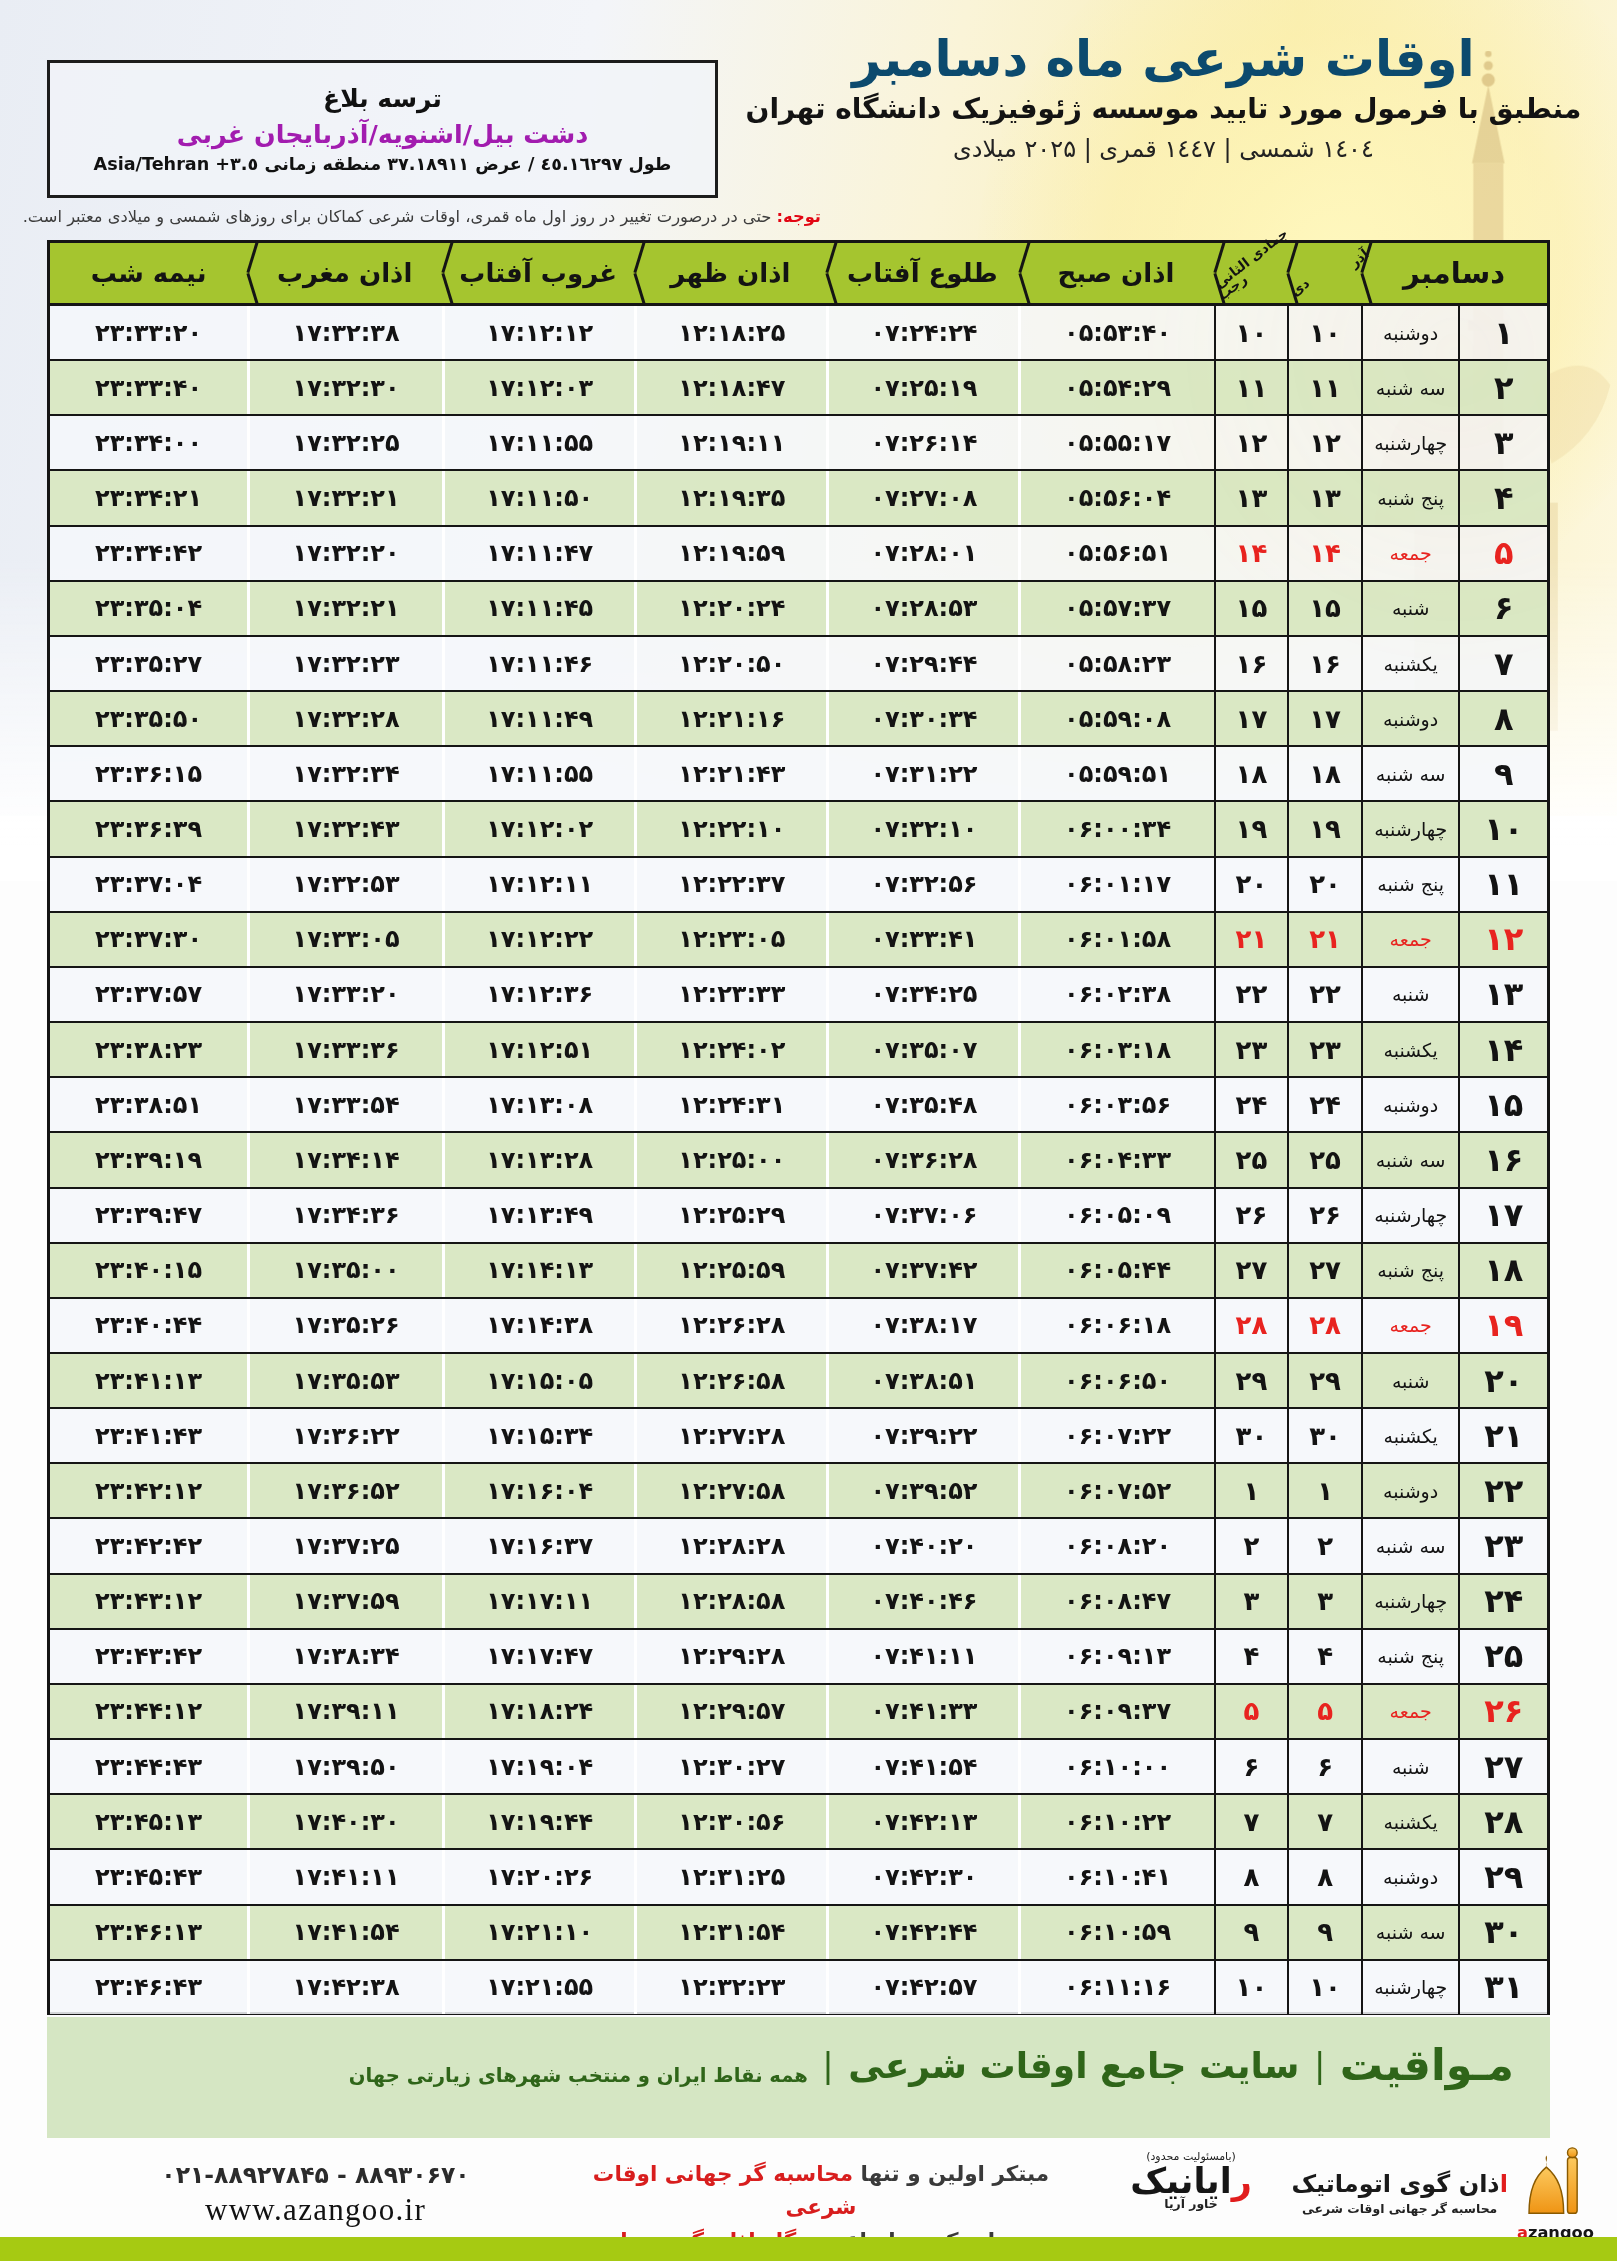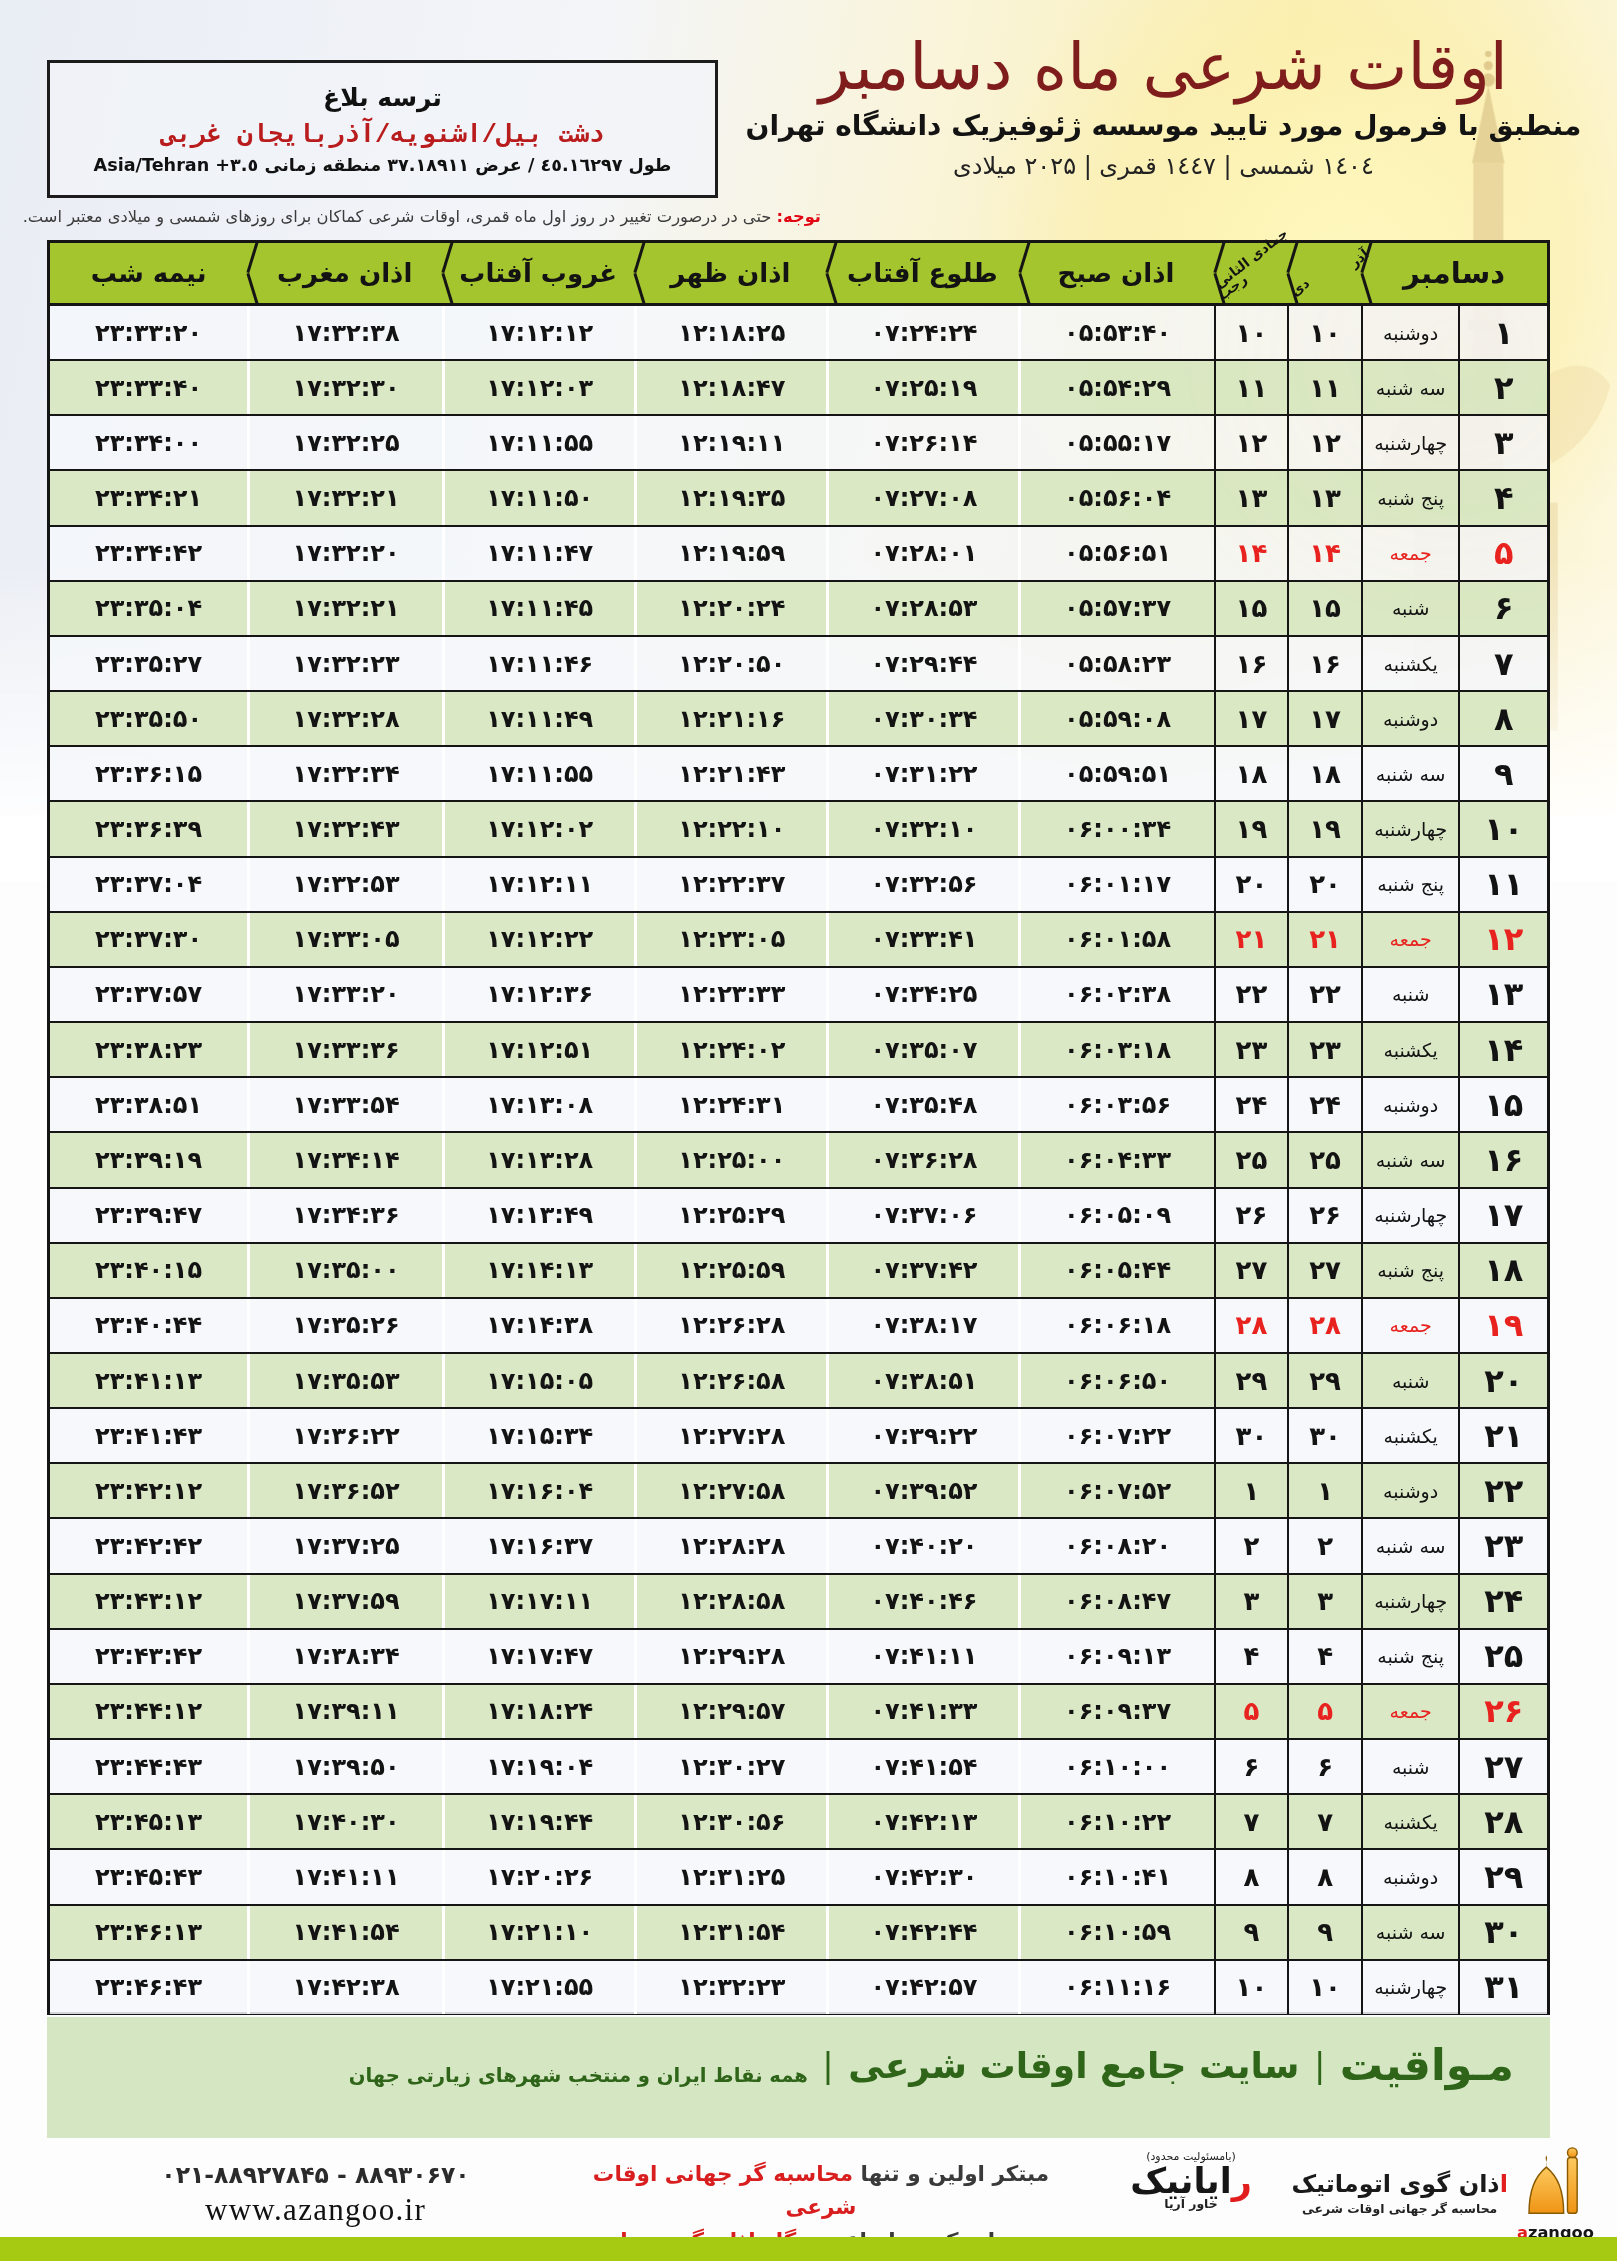--- a/index.html
+++ b/index.html
@@ -22,25 +22,25 @@
     background:radial-gradient(circle,rgba(255,248,190,0.95) 0%,rgba(253,240,170,0.55) 45%,rgba(253,240,170,0) 72%);
   }
   .mosque{position:absolute;top:46px;right:0;opacity:.62;}
   
   .loc-box{
     position:absolute;top:60px;right:899px;left:48px;height:138px;
     border:3.3px solid #1c1c1c;background:rgba(241,244,248,0.78);
     display:flex;flex-direction:column;justify-content:center;align-items:center;gap:5.2px;
   }
   .loc-name{font-size:25px;font-weight:700;color:#111;}
-  .loc-region{font-size:25.4px;font-weight:700;color:#b91c1c;font-family:Liberation Mono, monospace;}
+  .loc-region{font-size:25.4px;font-weight:700;color:#a21caf;}
   .loc-coords{font-size:17.6px;font-weight:700;color:#111;}
   
   .title-block{position:absolute;top:31px;right:19.6px;width:868px;text-align:center;}
-  .main-title{font-size:65px;font-weight:400;color:#7f1d1d;line-height:1.12;}
+  .main-title{font-size:50px;font-weight:700;color:#0c4a6e;line-height:1.12;}
   .sub-title{font-size:28px;font-weight:700;color:#131313;margin-top:5px;}
   .cal-line{font-size:24px;font-weight:400;color:#222;margin-top:10.4px;}
   
   .notice{position:absolute;top:207px;left:62px;width:760px;font-size:16.3px;color:#3c3c3c;white-space:nowrap;text-align:right;}
   .notice .lbl{color:#e20613;font-weight:700;}
   
   .ptable{
     position:absolute;top:240px;right:67px;width:1503px;height:1775px;
     border:3.3px solid #151515;background:transparent;direction:ltr;
   }

